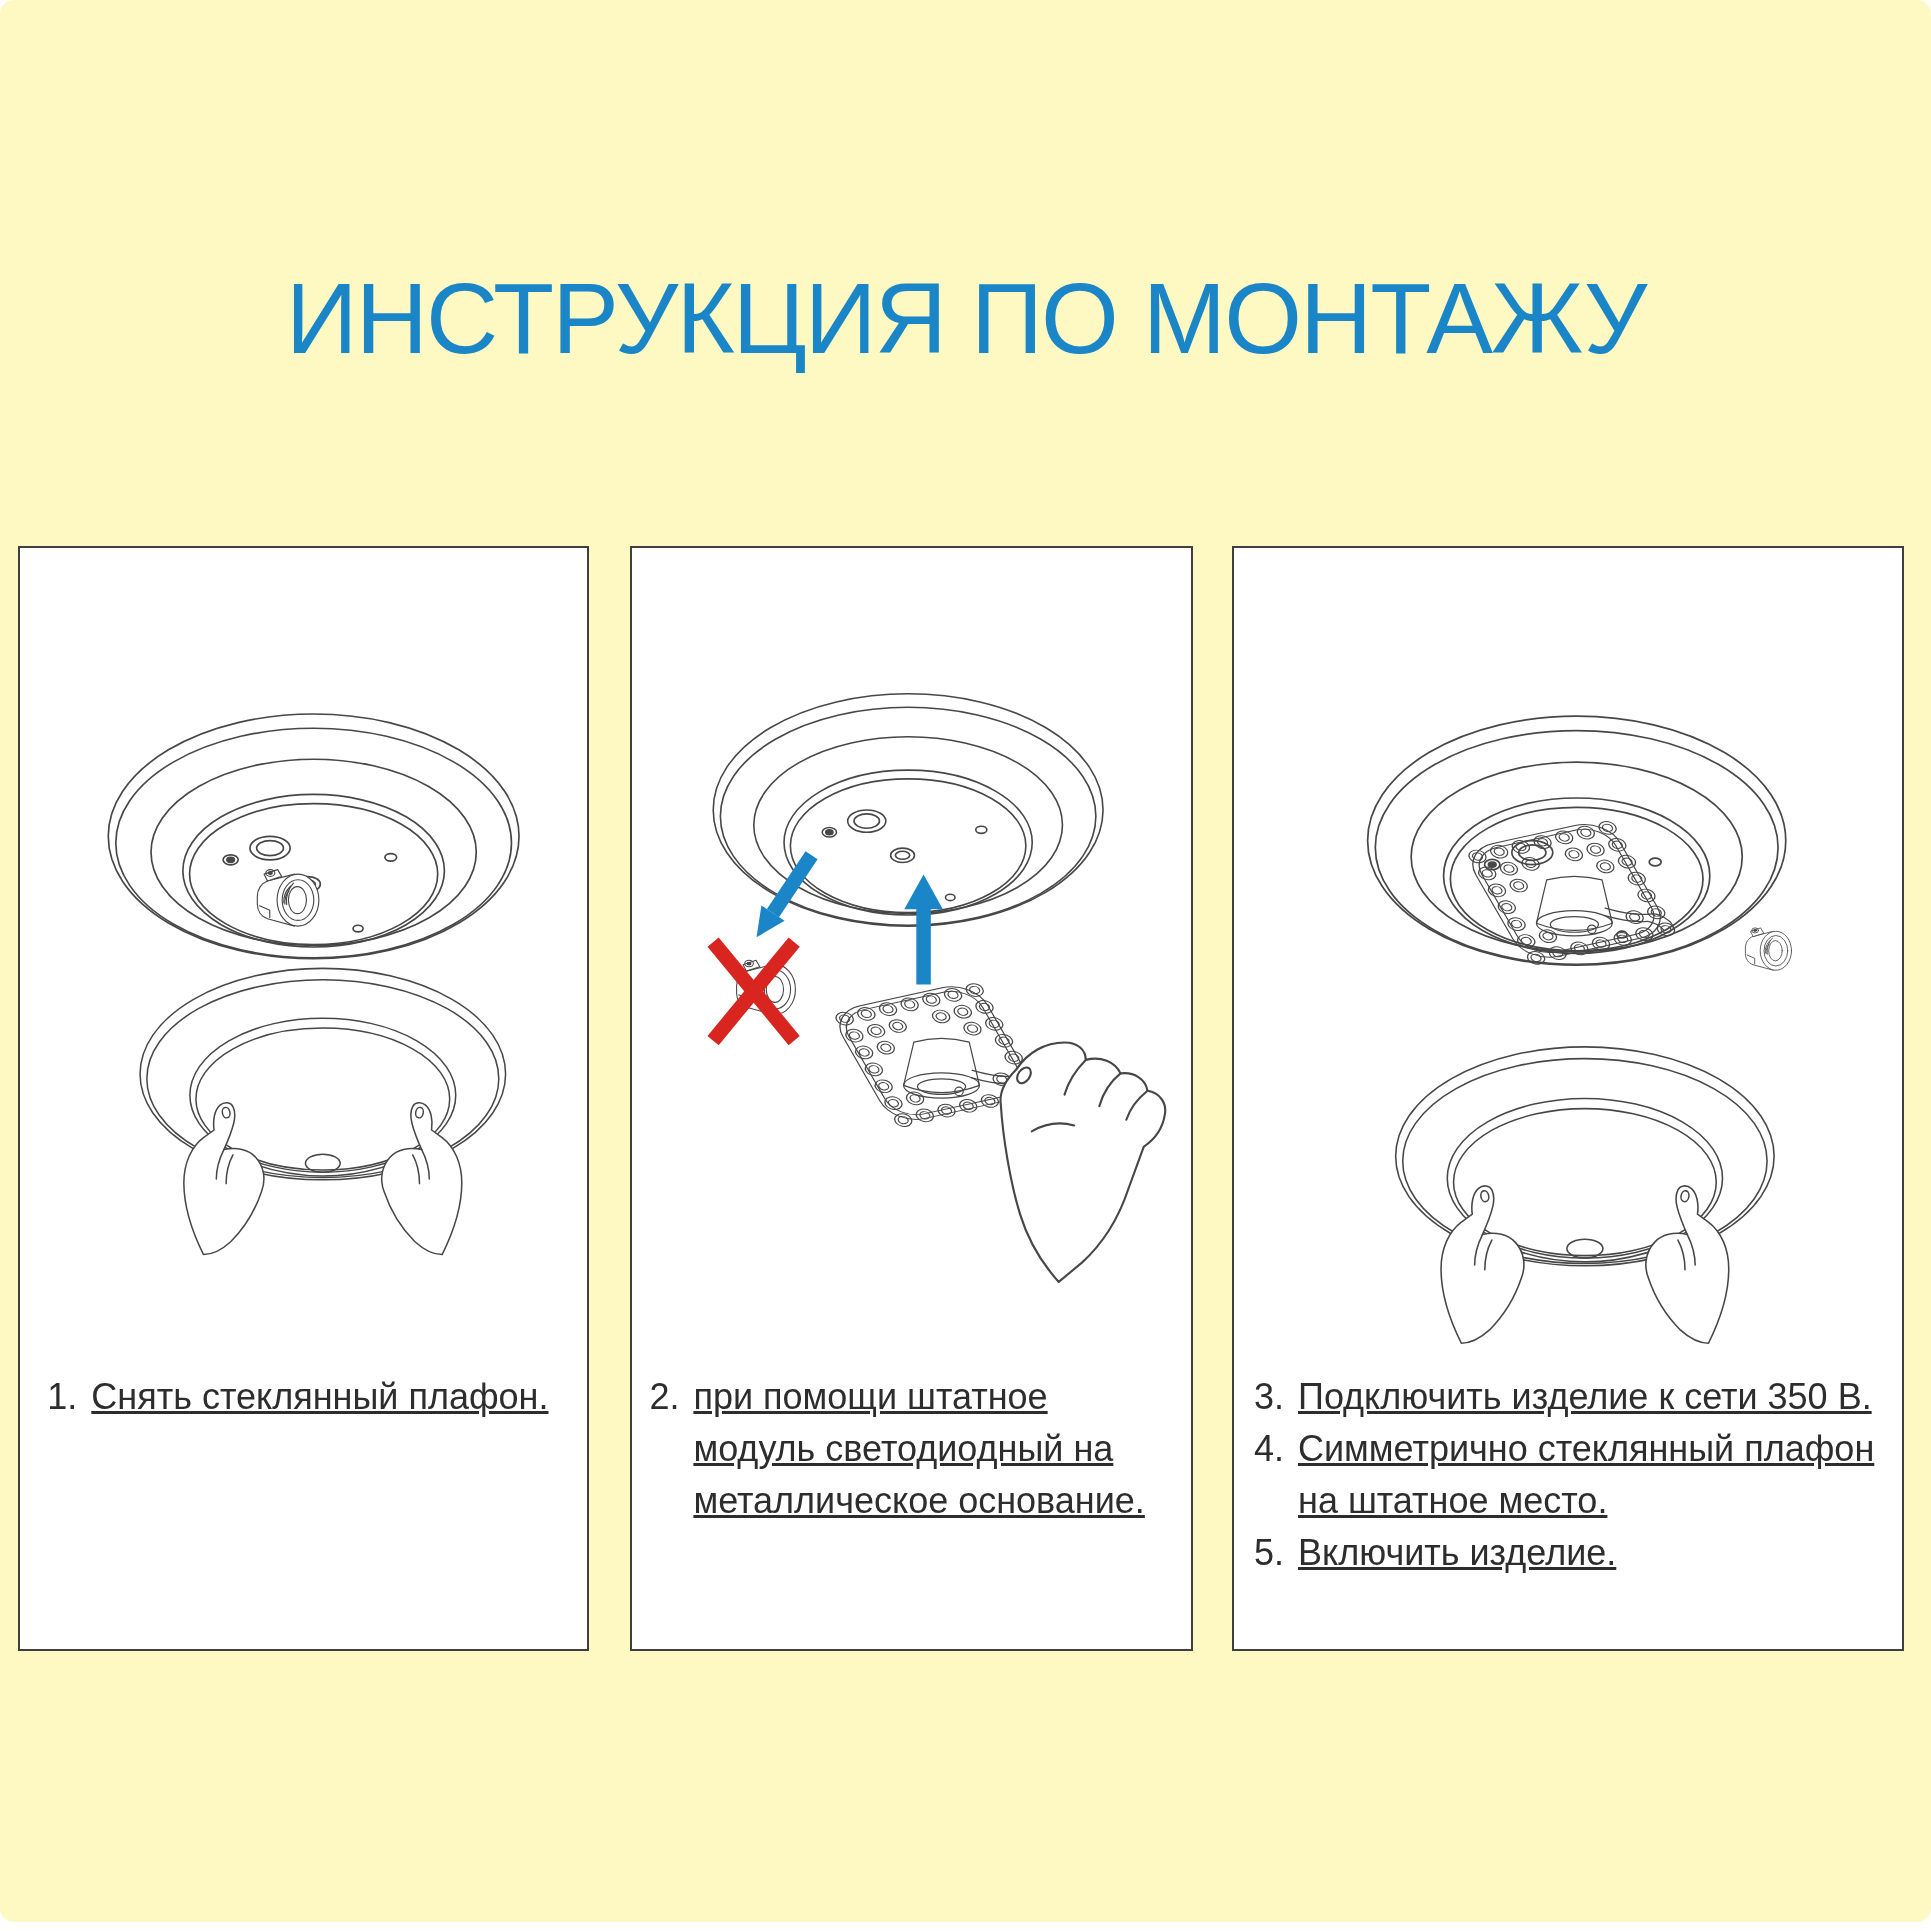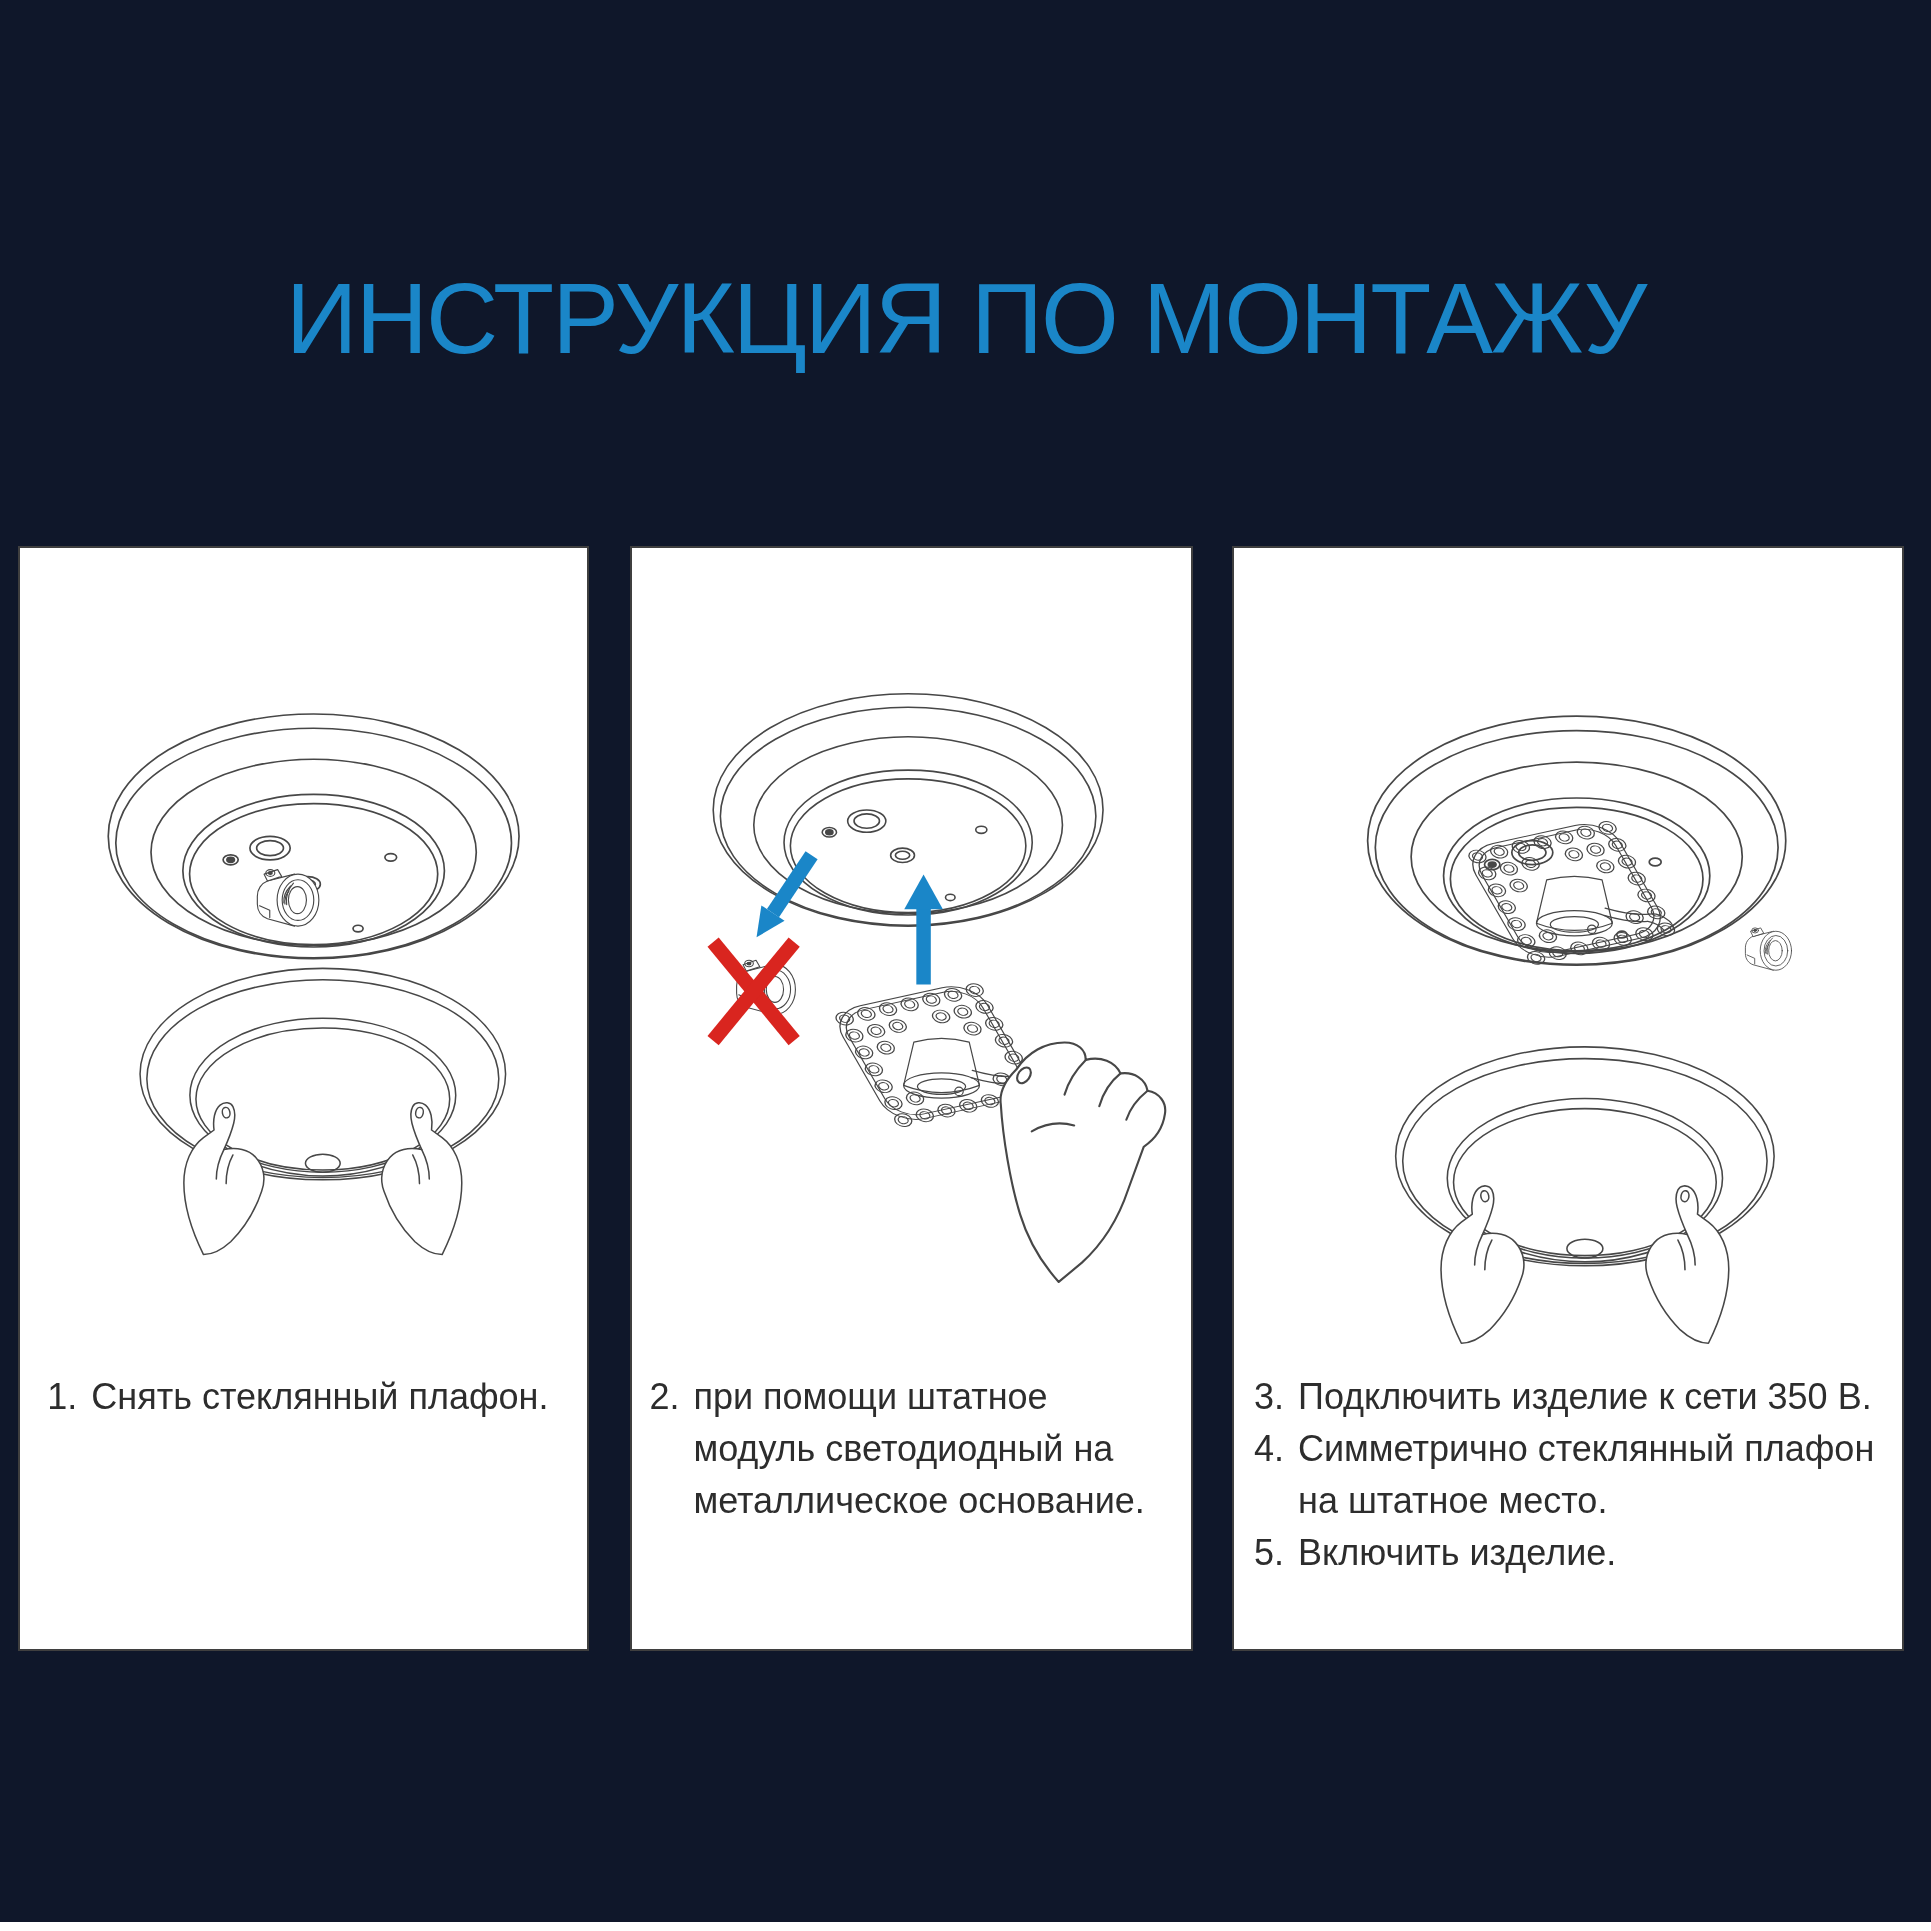--- a/index.html
+++ b/index.html
@@ -1,18 +1,18 @@
 <!DOCTYPE html>
 <html><head>
 <meta charset="utf-8">
 <style>
   html,body{margin:0;padding:0;background:#fff;}
   .page{
-    position:relative;width:1931px;height:1922px;background:#0f172a;
-    font-family:"Liberation Sans", sans-serif;overflow:hidden;
+    position:relative;width:1931px;height:1922px;background:#fef9c3;
+    font-family:"Liberation Sans", sans-serif;overflow:hidden;border-radius:14px;
   }
   .title{
     position:absolute;top:266px;left:0;width:100%;
     text-align:center;color:#1a86c8;font-size:100px;font-weight:400;
     letter-spacing:-1.9px;line-height:1.04;white-space:nowrap;
   }
   .panel{
     position:absolute;top:546px;height:1101px;
     border:2.9px solid #3f3f3f;background:#fff;box-sizing:content-box;
   }
@@ -22,21 +22,21 @@
   .art{position:absolute;left:0;top:0;width:100%;height:100%;}
   .steps{
     position:absolute;top:823px;right:15.4px;
     color:#2d2d2d;font-size:36px;line-height:52px;
   }
   .panel-1 .steps{left:27px;}
   .panel-2 .steps{left:17.4px;}
   .panel-3 .steps{left:20px;}
   .step{display:flex;}
   .step .num{flex:0 0 44px;}
-  .step .lines .ln{display:block;}
+  .step .lines .ln{display:block;text-decoration:underline;}
   .defs{position:absolute;width:0;height:0;overflow:hidden;}
 </style>
 </head>
 <body>
 
 <div class="page">
 
   <svg class="defs" xmlns="http://www.w3.org/2000/svg" aria-hidden="true">
     <defs>
 

